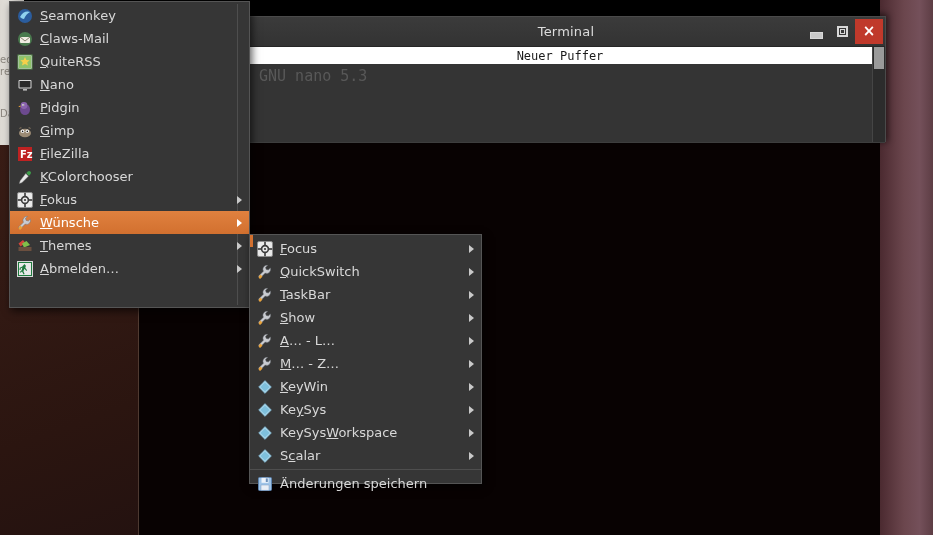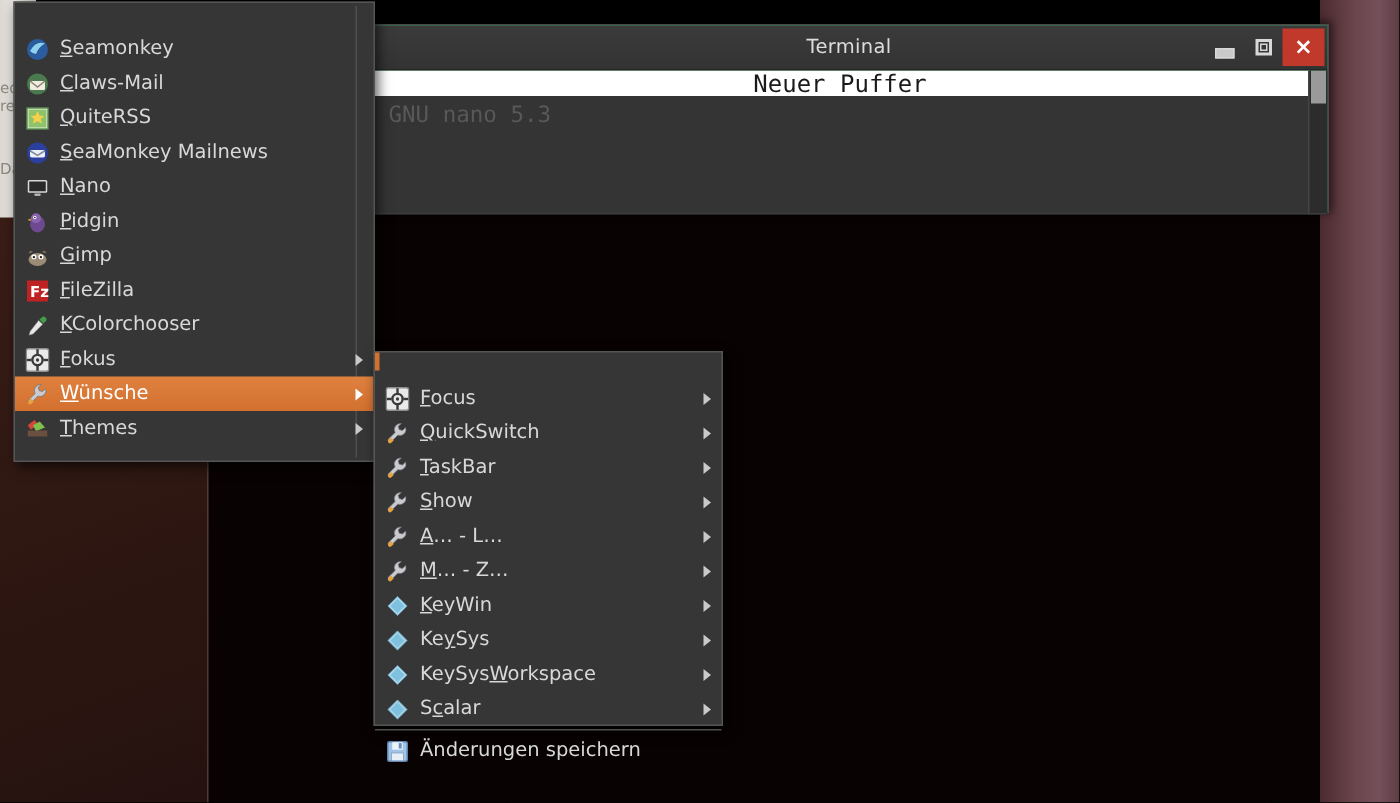--- a/index.html
+++ b/index.html
@@ -67,21 +67,21 @@
     position: absolute;
     left: 243px; top: 14px;
     width: 645px; height: 128px;
     background: rgba(0,0,0,.55);
     filter: blur(3px);
   }
   .term-window {
     position: absolute;
     left: 246px; top: 16px;
     width: 640px; height: 126px;
-    background: #22c55e;
+    background: #fde047;
     border: 1px solid #4a4a4a;
     box-sizing: border-box;
   }
   .term-titlebar {
     position: relative;
     height: 29px;
     background: linear-gradient(180deg,#3b3b3b 0%, #333333 100%);
     border-bottom: 1px solid #262626;
     display: flex;
     align-items: center;
@@ -139,21 +139,21 @@
     overflow: hidden;
   }
   .nano-bar {
     position: absolute;
     left: 0; top: 0;
     right: 12px;
     height: 17px;
     background: #ffffff;
     color: #1a1a1a;
     font-family: "DejaVu Sans Mono", "Liberation Mono", monospace;
-    font-size: 16px;
+    font-size: 12px;
     display: flex;
     align-items: center;
     justify-content: center;
   }
   .nano-scroll {
     position: absolute;
     right: 0; top: 0; bottom: 0;
     width: 12px;
     background: #2c2c2c;
     border-left: 1px solid #454545;
@@ -175,21 +175,21 @@
     background:#3d3d3d;
   }
 
   
   .menu {
     position: absolute;
     background: #363636;
     border: 1px solid #555555;
     box-sizing: border-box;
     box-shadow: 2px 3px 8px rgba(0,0,0,.65);
-    padding: 19px 0;
+    padding: 2px 0;
   }
   .menu-row {
     position: relative;
     height: 23px;
     display: flex;
     align-items: center;
     color: #d8d8d8;
     font-size: 13px;
     cursor: default;
     box-sizing: border-box;
@@ -321,30 +321,20 @@
       <span class="m-icon">
         <svg class="ico" width="16" height="16" viewBox="0 0 16 16">
           <rect x="1" y="1" width="14" height="14" fill="#eef3ee" stroke="#5a8f4e"></rect>
           <rect x="2" y="2" width="12" height="12" fill="#8ec36b"></rect>
           <path d="M8 3 l1.4 3 3.2.3-2.4 2.1.8 3.1L8 9.9 4.9 11.5l.8-3.1L3.4 6.3l3.2-.3z" fill="#f5d04a"></path>
         </svg>
       </span>
       <span class="m-label"><u>Q</u>uiteRSS</span>
     </div>
 
-    <div class="menu-row">
-      <span class="m-icon">
-        <svg class="ico" width="16" height="16" viewBox="0 0 16 16">
-          <circle cx="8" cy="8" r="7" fill="#2b3f9e"></circle>
-          <rect x="3" y="6" width="10" height="5" rx="1.2" fill="#eceff5"></rect>
-          <path d="M3 6.5 L8 9.6 L13 6.5" fill="none" stroke="#7f879a" stroke-width="1"></path>
-        </svg>
-      </span>
-      <span class="m-label"><u>S</u>eaMonkey Mailnews</span>
-    </div>
 
     <div class="menu-row">
       <span class="m-icon">
         <svg class="ico" width="16" height="16" viewBox="0 0 16 16">
           <rect x="1.5" y="3" width="13" height="8.5" rx="1" fill="#d8d8d8"></rect>
           <rect x="2.5" y="4" width="11" height="6.5" fill="#2a2a2a"></rect>
           <rect x="6" y="12" width="4" height="1.6" fill="#b9b9b9"></rect>
         </svg>
       </span>
       <span class="m-label"><u>N</u>ano</span>
@@ -429,20 +419,31 @@
         <svg class="ico" width="16" height="16" viewBox="0 0 16 16">
           <path d="M1.5 5.5 L6 2 L8.5 5 L3.5 8.5z" fill="#d4453a"></path>
           <path d="M5 5.5 L9.5 3 L13 7 L7 9.5z" fill="#7fbf4a"></path>
           <rect x="1.5" y="9" width="13" height="4" fill="#6b4f3f"></rect>
         </svg>
       </span>
       <span class="m-label"><u>T</u>hemes</span>
       <span class="arrow"></span>
     </div>
 
+    <div class="menu-row">
+      <span class="m-icon">
+        <svg class="ico" width="16" height="16" viewBox="0 0 16 16">
+          <rect x="0.5" y="0.5" width="15" height="15" fill="#1f7a3e" stroke="#d8d8d8"></rect>
+          <rect x="2" y="2" width="12" height="12" fill="#e9e9e9"></rect>
+          <path d="M7.5 3 l1.4 1.8 -0.6 2 1.8 2.4 -0.7 .9 -2-2.4 -1 2.6 1.2 2.7 -1 .5 -1.6-3 -1.5 1.3 -.7-.8 2-2 .5-2.6 -1.6 1 -.2 1.6-1-.1.2-2.1 2.6-1.3z" fill="#1f7a3e"></path>
+        </svg>
+      </span>
+      <span class="m-label"><u>A</u>bmelden…</span>
+      <span class="arrow"></span>
+    </div>
   </div>
 
   <div class="menu" id="sub-menu">
     <div class="left-accent"></div>
 
     <div class="menu-row">
       <span class="m-icon">
         <svg class="ico" width="16" height="16" viewBox="0 0 16 16">
           <rect x="0.5" y="0.5" width="15" height="15" rx="1.5" fill="#e9e9e9" stroke="#8d8d8d"></rect>
           <circle cx="8" cy="8" r="3.4" fill="none" stroke="#3a3a3a" stroke-width="1.6"></circle>

